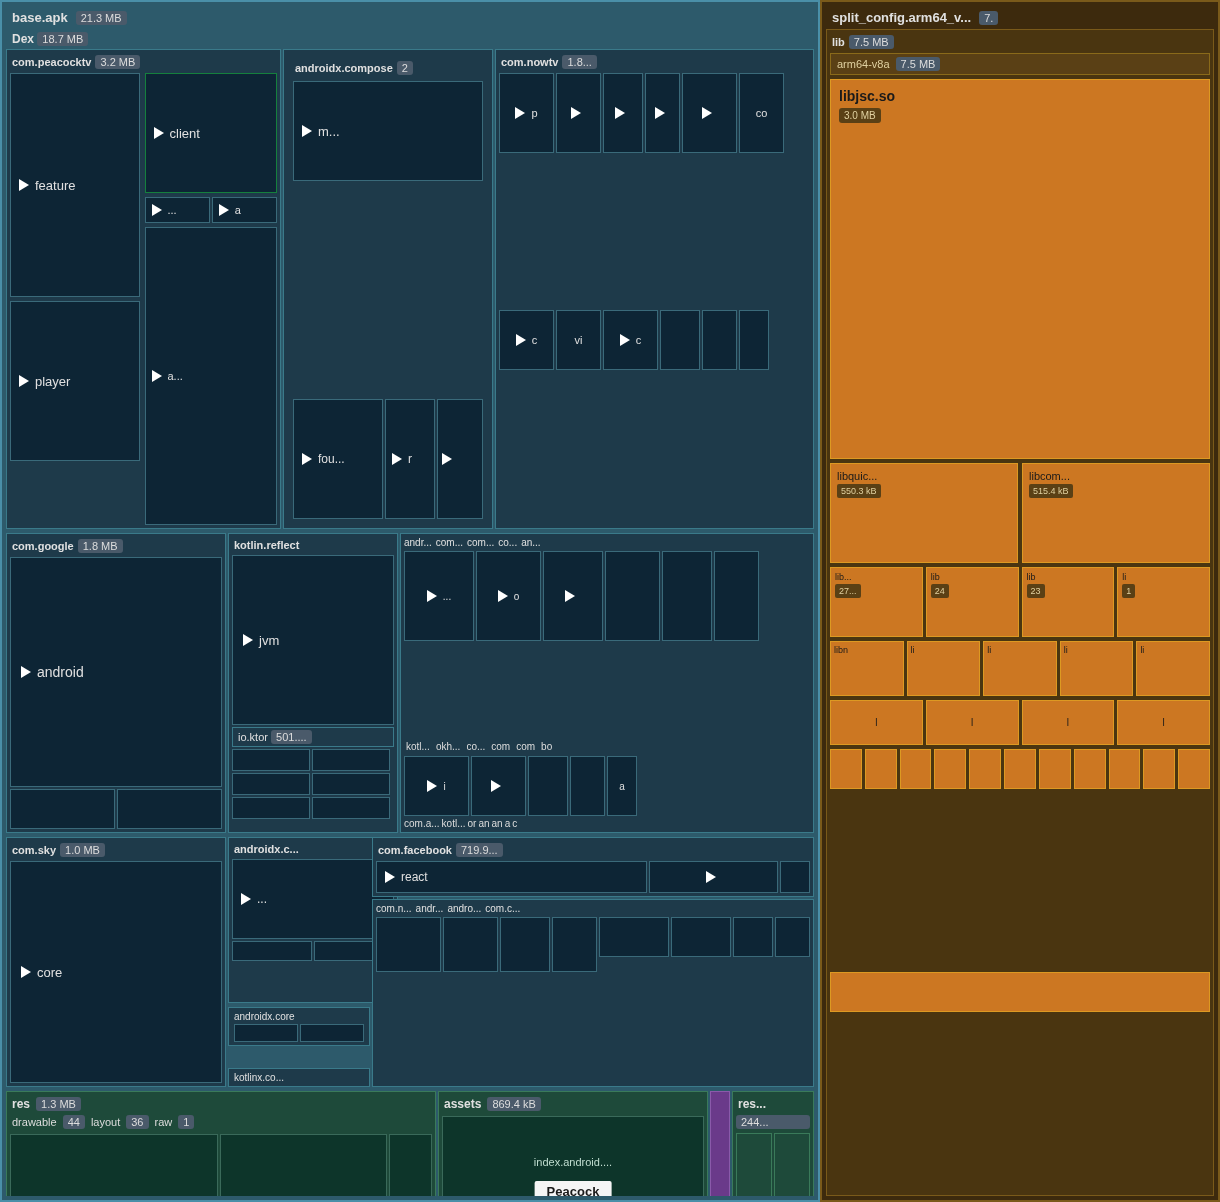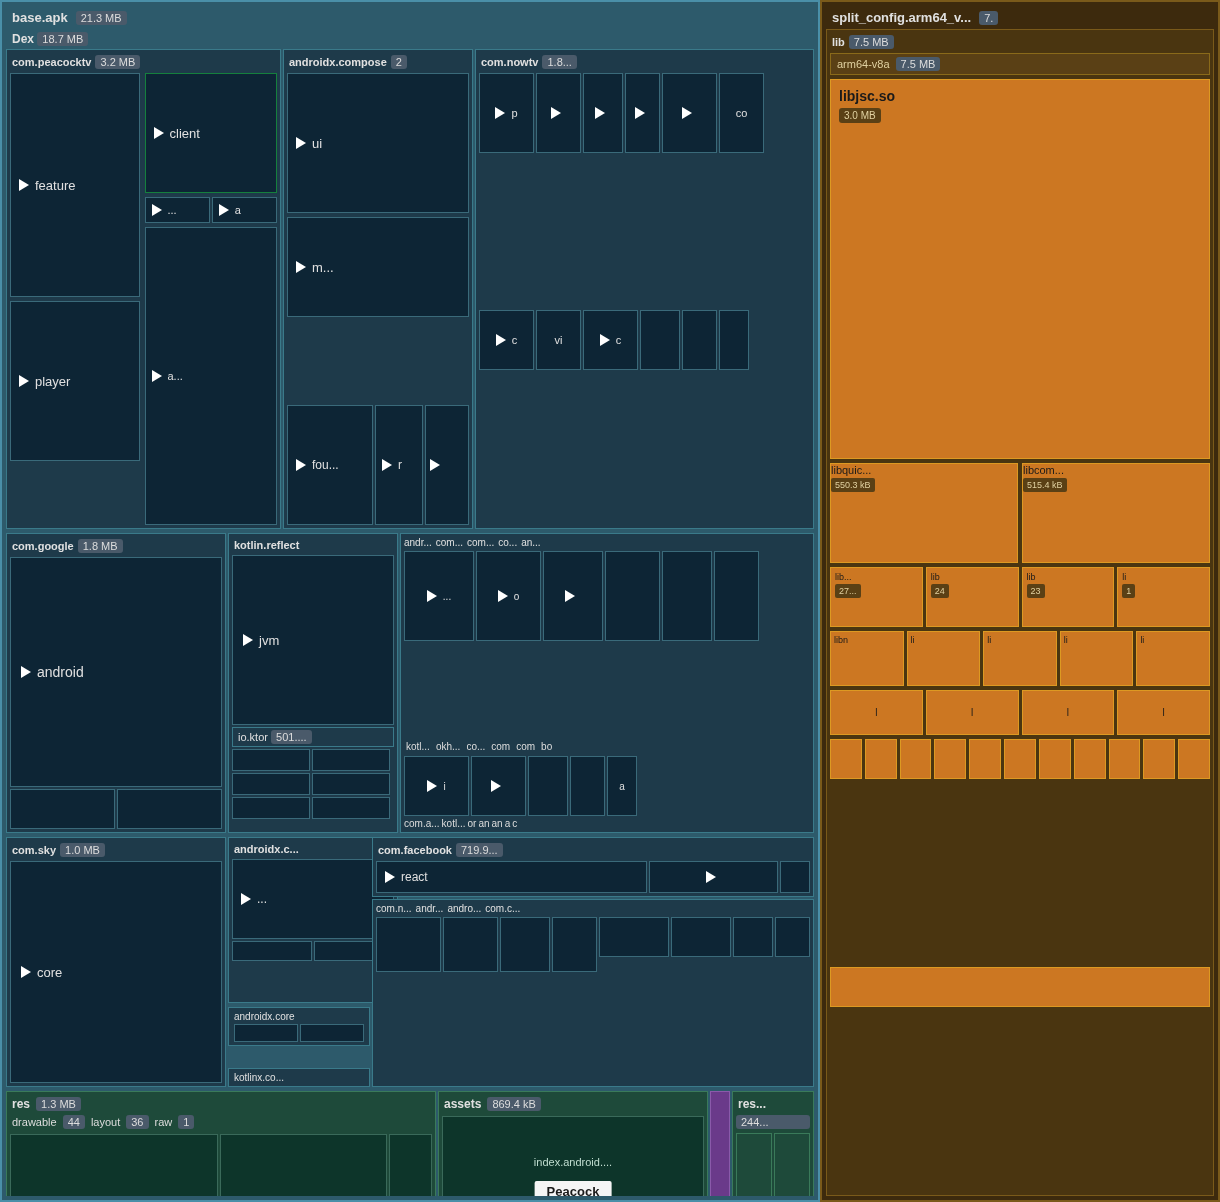--- a/index.html
+++ b/index.html
@@ -143,26 +143,26 @@
       padding: 6px;
       color: #e0e0e0;
       font-size: 11px;
       flex: 1;
       display: flex;
       align-items: center;
     }
     
     
     .androidx-compose {
-      width: 190px;
-      background: #1e3a4a;
-      border: 1px solid #3a7a8a;
-      display: flex;
-      flex-direction: column;
-      padding: 3px;
+      width: 210px;
+      background: #1e3a4a;
+      border: 1px solid #3a7a8a;
+      display: flex;
+      flex-direction: column;
+      padding: 9px;
       flex-shrink: 0;
     }
     
     .compose-inner { display: flex; flex: 1; gap: 2px; margin-top: 2px; }
     .compose-left { display: flex; flex-direction: column; gap: 2px; flex: 1; }
     
     .ui-block {
       background: #0d2535;
       border: 1px solid #3a6a7a;
       padding: 8px;
@@ -622,21 +622,21 @@
       display: inline-block;
       margin-top: 4px;
     }
     
     .lib-row2 { display: flex; gap: 4px; }
     
     .libquic-block {
       flex: 1;
       background: #cc7722;
       border: 1px solid #dd9922;
-      padding: 0;
+      padding: 6px;
       color: #1a1a1a;
       font-size: 11px;
       height: 100px;
     }
     
     .lib-size-badge {
       background: #5a4015;
       color: #e0d0a0;
       padding: 2px 4px;
       border-radius: 2px;
@@ -646,21 +646,21 @@
     }
     
     .lib-row3 { display: flex; gap: 3px; }
     .lib-small {
       background: #cc7722;
       border: 1px solid #dd9922;
       padding: 4px;
       color: #1a1a1a;
       font-size: 9px;
       flex: 1;
-      height: 60px;
+      height: 70px;
     }
     
     .lib-row4 { display: flex; gap: 3px; }
     .lib-tiny {
       background: #cc7722;
       border: 1px solid #dd9922;
       padding: 3px;
       color: #1a1a1a;
       font-size: 9px;
       flex: 1;
@@ -755,24 +755,20 @@
           </div>
         </div>
 
         <div class="androidx-compose">
           <div class="block-title">
             <span>androidx.compose</span>
             <span class="size-badge">2</span>
           </div>
           <div class="compose-inner">
             <div class="compose-left">
-              <div class="ui-block">
-                <span class="play-icon"></span>
-                <span>ui</span>
-              </div>
               <div class="m-block" style="margin-top:2px;">
                 <span class="play-icon"></span>
                 <span>m...</span>
               </div>
             </div>
           </div>
           <div class="compose-bottom">
             <div class="fou-block">
               <span class="play-icon"></span>
               <span>fou...</span>

